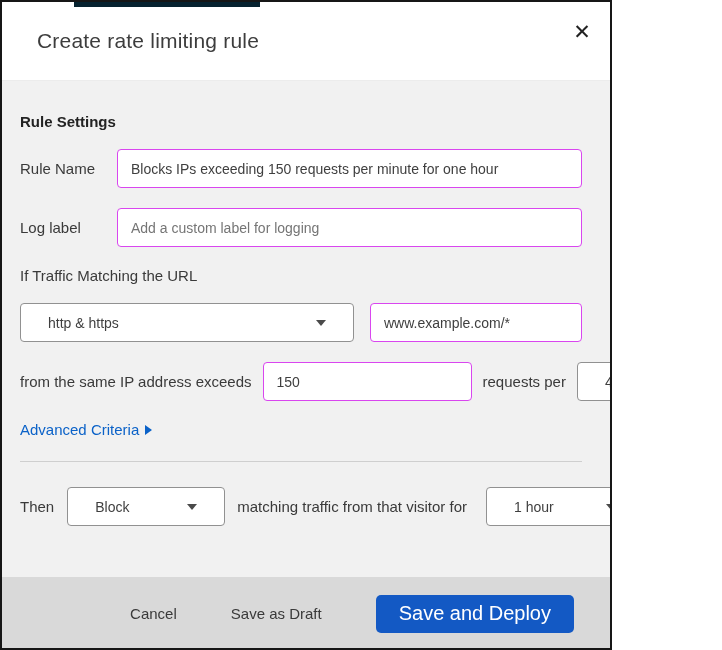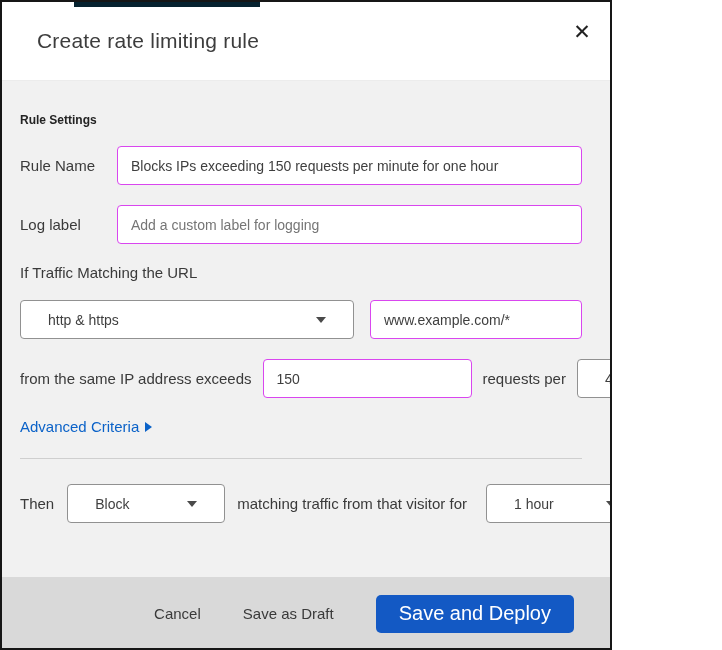--- a/index.html
+++ b/index.html
@@ -53,21 +53,21 @@
   }
 
   
   .modal-body {
     height: 496px;
     background: #f1f1f1;
     padding: 32px 28px 0 18px;
   }
 
   .section-title {
-    font-size: 12px;
+    font-size: 15px;
     font-weight: bold;
     color: #232323;
     margin-bottom: 19px;
   }
 
   .form-row {
     display: flex;
     align-items: center;
     margin-bottom: 20px;
   }
@@ -151,21 +151,21 @@
     margin: 22px 0 25px 0;
   }
 
   
   .modal-footer {
     height: 73px;
     background: #d9d9d9;
     display: flex;
     align-items: center;
     justify-content: flex-end;
-    gap: 42px;
+    gap: 54px;
     padding-right: 36px;
   }
   .text-btn {
     background: transparent;
     border: none;
     font-family: "Liberation Sans", sans-serif;
     font-size: 15px;
     color: #3a3a3a;
     cursor: pointer;
   }

